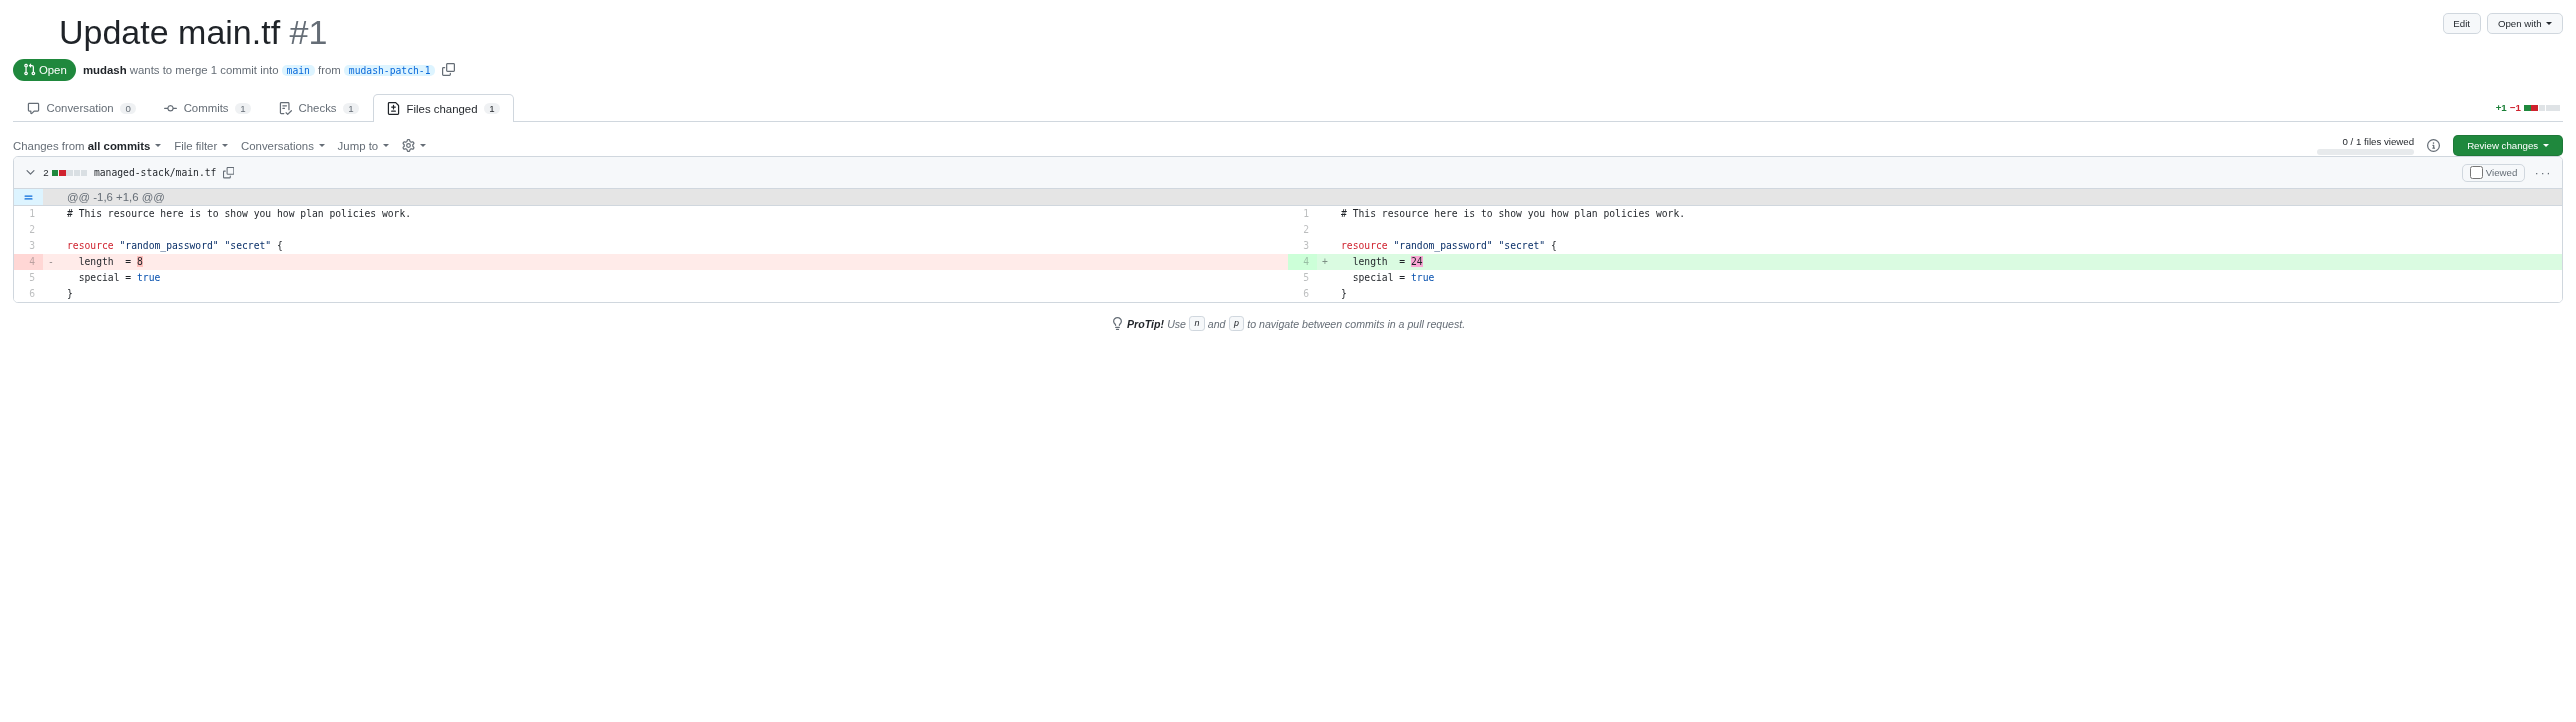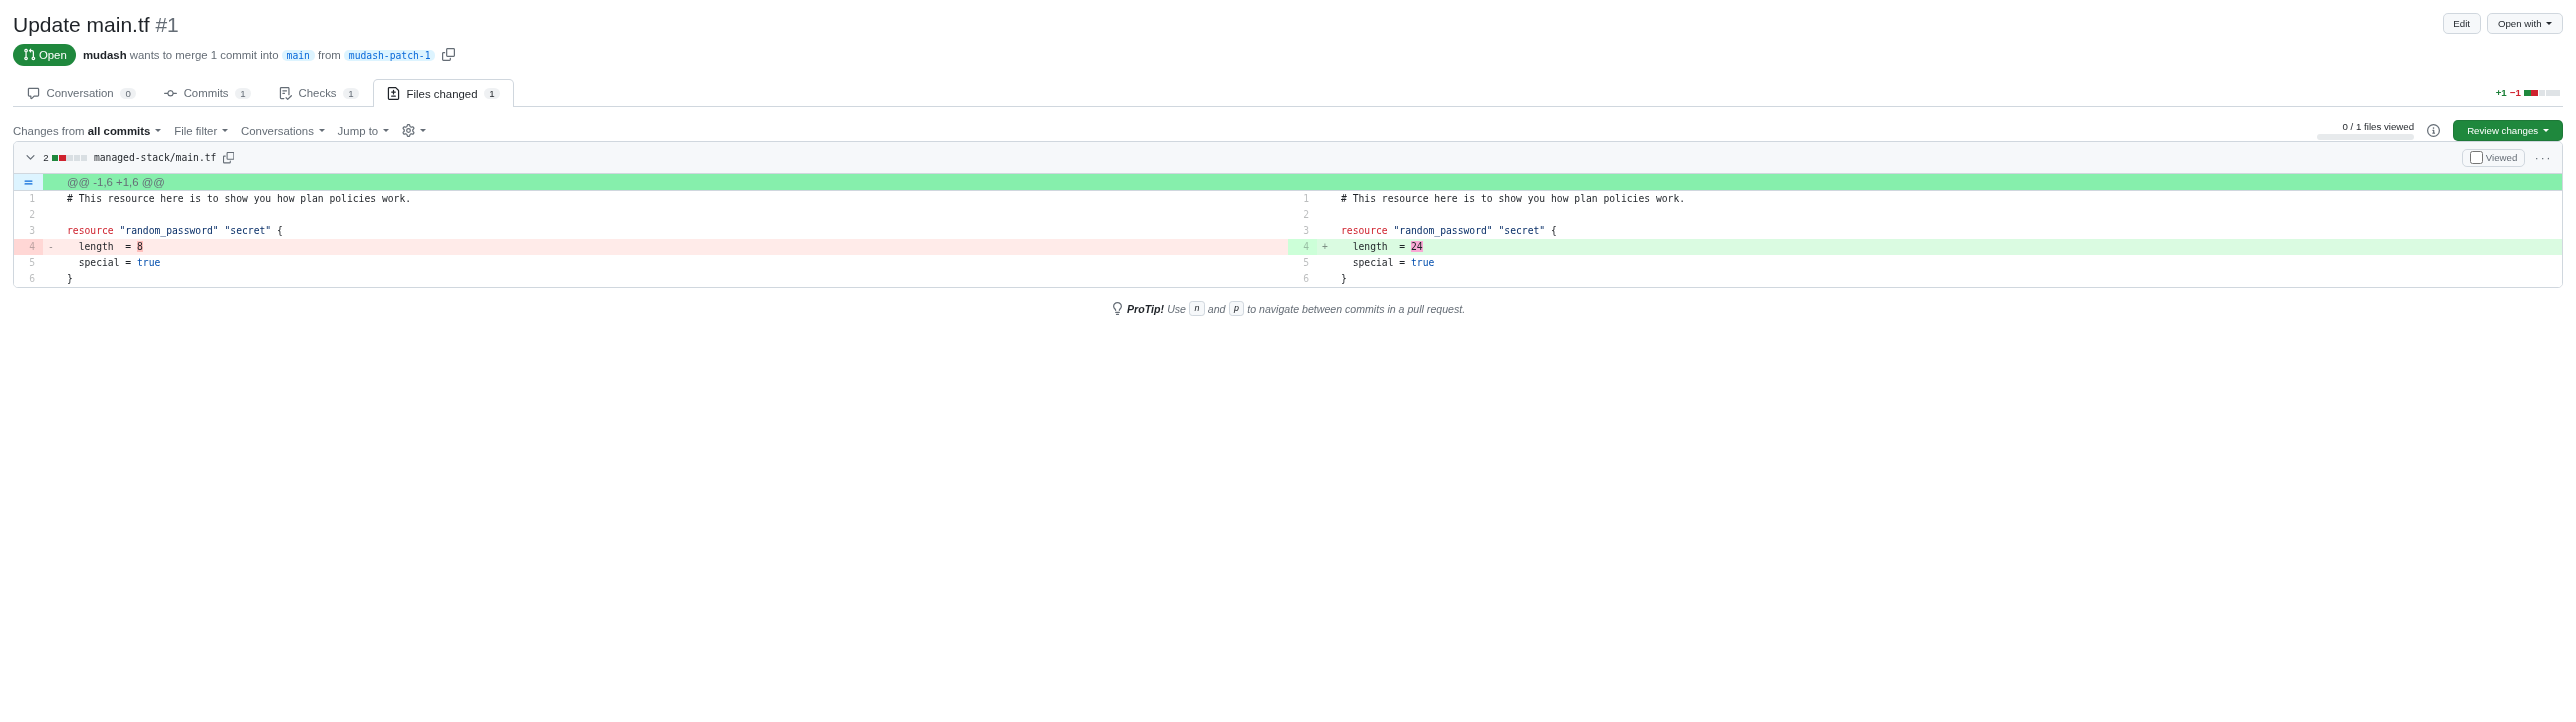--- a/index.html
+++ b/index.html
@@ -1,19 +1,19 @@
 <!DOCTYPE html>
 <html style="font-size:13px"><head>
 <meta charset="utf-8">
 <style>
 * { box-sizing: border-box; margin: 0; padding: 0; }
 body { font-family: -apple-system, BlinkMacSystemFont, "Segoe UI", Helvetica, Arial, sans-serif; font-size: 11.4px; color: #1f2328; background: #fff; }
 .container { padding: 13px; }
 .header-row { display: flex; justify-content: space-between; align-items: flex-start; margin-bottom: 6.5px; }
-.pr-title { font-size: 21px; font-weight: 400; }
+.pr-title { font-size: 34px; font-weight: 400; margin-left: 46px; }
 .pr-title .num { color: #656d76; font-weight: 300; }
 .header-actions { display: flex; gap: 6.5px; }
 .btn { display: inline-flex; align-items: center; gap: 3.2px; padding: 4px 9.7px; font-size: 9.7px; font-weight: 500; border: 0.8px solid #d0d7de; border-radius: 4.9px; background: #f6f8fa; cursor: pointer; color: #24292f; }
 .btn-primary { background: #1f883d; color: #fff; border-color: rgba(27,31,36,0.15); font-weight: 500; padding: 4px 13px; }
 .caret-down { width: 0; height: 0; border-left: 3.2px solid transparent; border-right: 3.2px solid transparent; border-top: 3.2px solid currentColor; display: inline-block; margin-left: 1.6px; }
 .meta-row { display: flex; align-items: center; gap: 6.5px; margin-bottom: 13px; }
 .state-badge { display: inline-flex; align-items: center; gap: 3.2px; background: #1f883d; color: #fff; padding: 4.9px 9.7px; border-radius: 2em; font-weight: 500; font-size: 11.4px; }
 .state-badge svg { fill: #fff; }
 .meta-text { color: #656d76; }
 .meta-text b { color: #1f2328; font-weight: 600; }
@@ -50,21 +50,21 @@
 .file-path { font-family: ui-monospace, SFMono-Regular, monospace; font-size: 9.7px; color: #1f2328; }
 .file-header-right { display: flex; align-items: center; gap: 9.7px; }
 .viewed-check { display: flex; align-items: center; gap: 3.2px; font-size: 9.7px; cursor: pointer; color: #656d76; padding: 1.6px 6.5px; border: 0.8px solid #d0d7de; border-radius: 4.9px; justify-content: space-between; }
 .kebab { font-size: 13px; color: #656d76; cursor: pointer; letter-spacing: 1.6px; }
 .diff-table-wrap { display: flex; font-family: ui-monospace, SFMono-Regular, monospace; font-size: 9.7px; }
 .diff-side { flex: 1; }
 .diff-row { display: flex; min-height: 16px; line-height: 16px; }
 .ln { width: 29px; text-align: right; padding: 0 8px; color: rgba(31,35,40,0.3); user-select: none; }
 .mark { width: 16px; text-align: center; color: rgba(31,35,40,0.5); user-select: none; }
 .code { flex: 1; padding: 0 8px; white-space: pre; }
-.hunk-row { background: #86efac; }
+.hunk-row { background: #e5e5e5; }
 .hunk-row .code { color: #656d76; }
 .ctx-row { background: #fff; }
 .del-row { background: #ffebe9; }
 .del-row .ln { background: #ffd7d5; }
 .add-row { background: #dafbe1; }
 .add-row .ln { background: #ccffd8; }
 .wdel { background: #ffc0bd; }
 .wadd { background: #f9a8d4; }
 .kw { color: #cf222e; }
 .str { color: #0a3069; }

